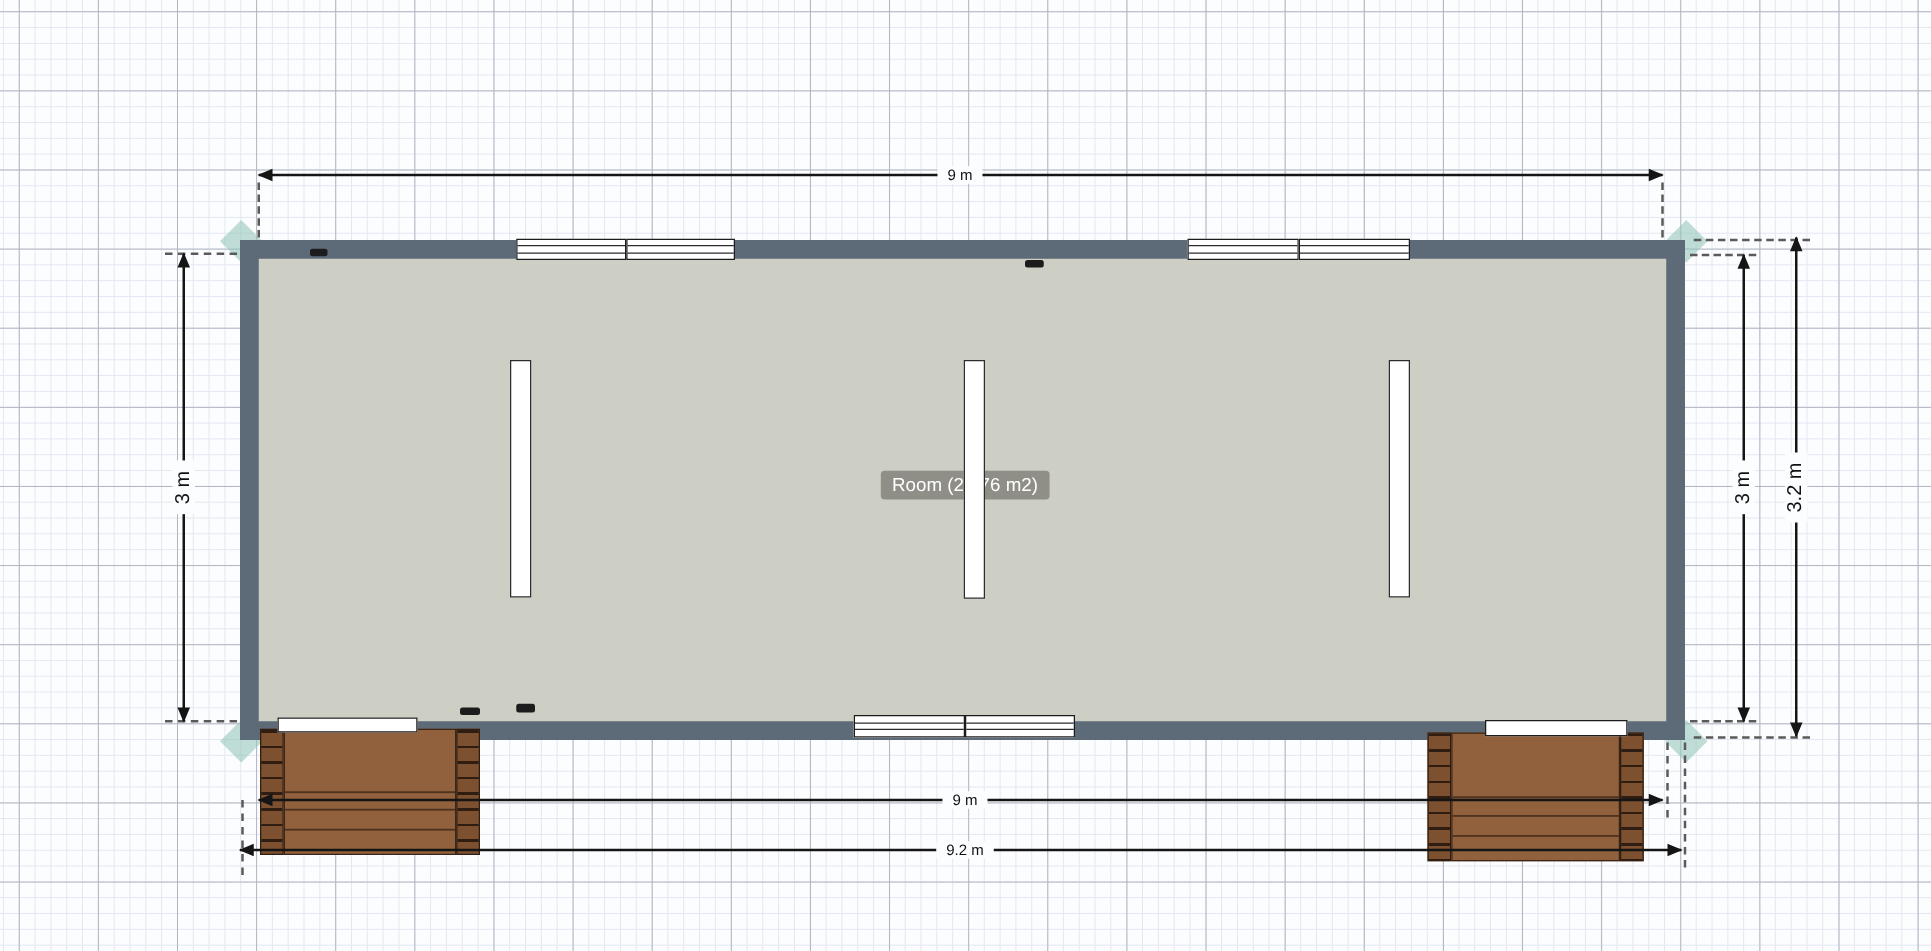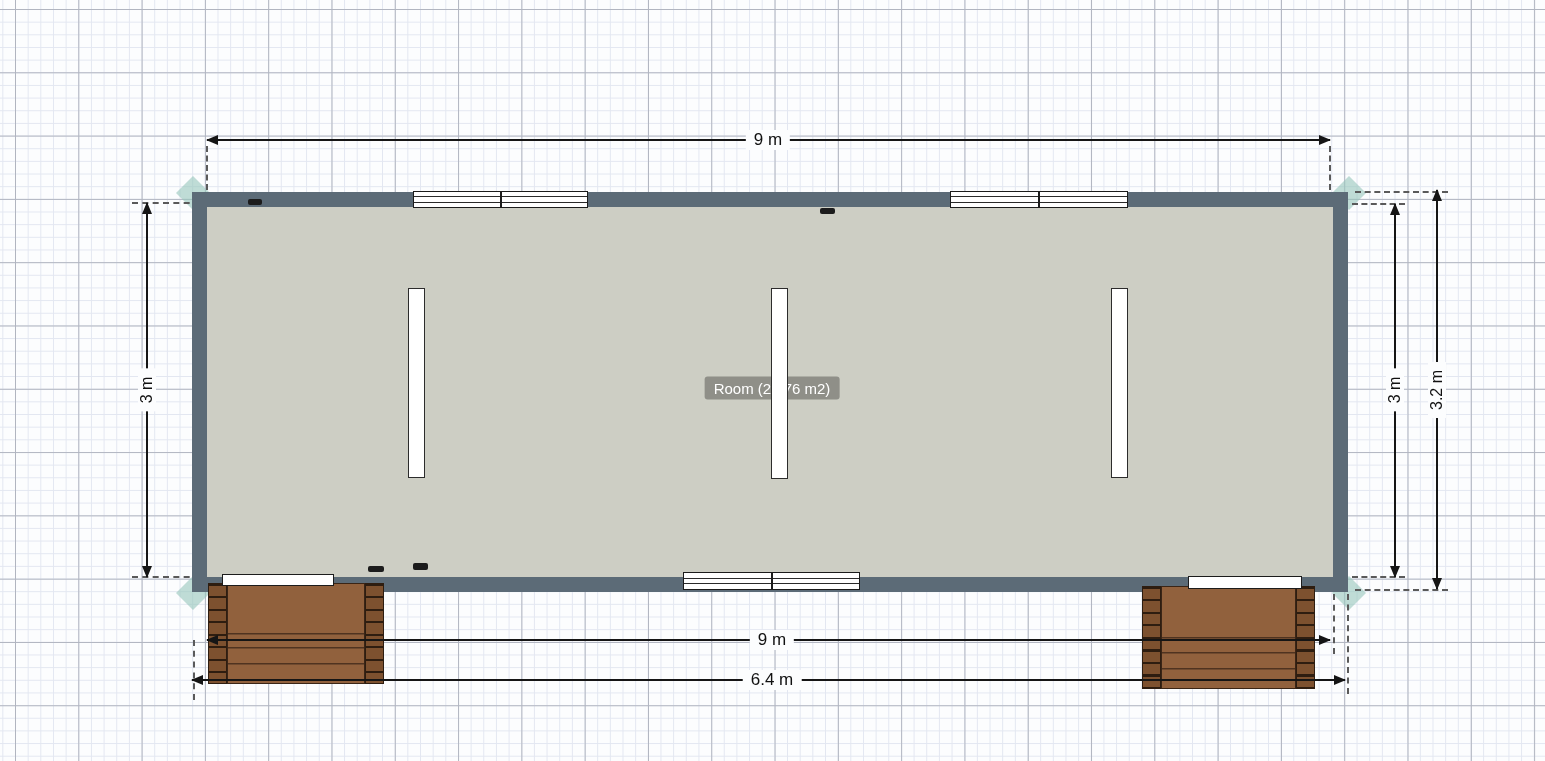--- a/index.html
+++ b/index.html
@@ -46,21 +46,21 @@
   .dim-h::before{content:"";position:absolute;left:-1px;top:-4px;width:0;height:0;
     border-top:5px solid transparent;border-bottom:5px solid transparent;border-right:12px solid var(--dim);}
   .dim-h::after{content:"";position:absolute;right:-1px;top:-4px;width:0;height:0;
     border-top:5px solid transparent;border-bottom:5px solid transparent;border-left:12px solid var(--dim);}
   .dim-v{width:2px;background:var(--dim);z-index:6;}
   .dim-v::before{content:"";position:absolute;top:-1px;left:-4px;width:0;height:0;
     border-left:5px solid transparent;border-right:5px solid transparent;border-bottom:12px solid var(--dim);}
   .dim-v::after{content:"";position:absolute;bottom:-1px;left:-4px;width:0;height:0;
     border-left:5px solid transparent;border-right:5px solid transparent;border-top:12px solid var(--dim);}
   .dlabel{transform:translate(-50%,-50%);background:#fcfdfe;padding:0 8px;
-    font-size:17px;color:#111;white-space:nowrap;z-index:7;}
+    font-size:12px;color:#111;white-space:nowrap;z-index:7;}
   .dlabel-v{transform:translate(-50%,-50%) rotate(-90deg);background:#fcfdfe;padding:0 8px;
     font-size:16px;color:#111;white-space:nowrap;z-index:7;}
   .ext-v{width:0;border-left:2px dashed #5a5a5a;z-index:1;}
   .ext-h{height:0;border-top:2px dashed #5a5a5a;z-index:1;}
 </style>
 </head>
 <body>
 
 <div class="canvas">
 
@@ -121,21 +121,21 @@
   <div class="abs dim-v" style="left:1394px;top:204px;height:373px;"></div>
   <span class="abs dlabel-v" style="left:1395px;top:390px;">3 m</span>
 
   <div class="abs dim-v" style="left:1436px;top:190px;height:399px;"></div>
   <span class="abs dlabel-v" style="left:1437px;top:390px;">3.2 m</span>
 
   <div class="abs dim-h" style="left:207px;top:639px;width:1123px;"></div>
   <span class="abs dlabel" style="left:772px;top:640px;">9 m</span>
 
   <div class="abs dim-h" style="left:192px;top:679px;width:1153px;"></div>
-  <span class="abs dlabel" style="left:772px;top:680px;">6.4 m</span>
+  <span class="abs dlabel" style="left:772px;top:680px;">9.2 m</span>
 
   <div class="abs ext-v" style="left:206px;top:146px;height:44px;"></div>
   <div class="abs ext-v" style="left:1329px;top:146px;height:44px;"></div>
   <div class="abs ext-h" style="left:132px;top:202px;width:68px;"></div>
   <div class="abs ext-h" style="left:132px;top:576px;width:68px;"></div>
   <div class="abs ext-h" style="left:1355px;top:191px;width:93px;"></div>
   <div class="abs ext-h" style="left:1352px;top:203px;width:53px;"></div>
   <div class="abs ext-h" style="left:1352px;top:576px;width:53px;"></div>
   <div class="abs ext-h" style="left:1355px;top:589px;width:93px;"></div>
   <div class="abs ext-v" style="left:1333px;top:594px;height:60px;"></div>

